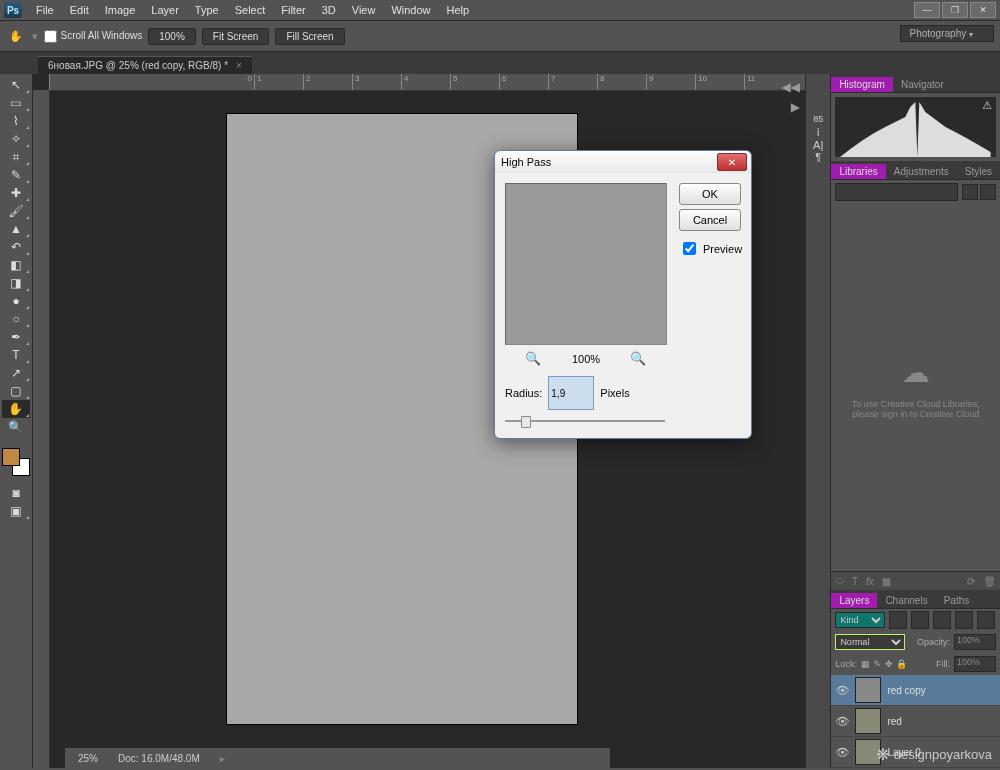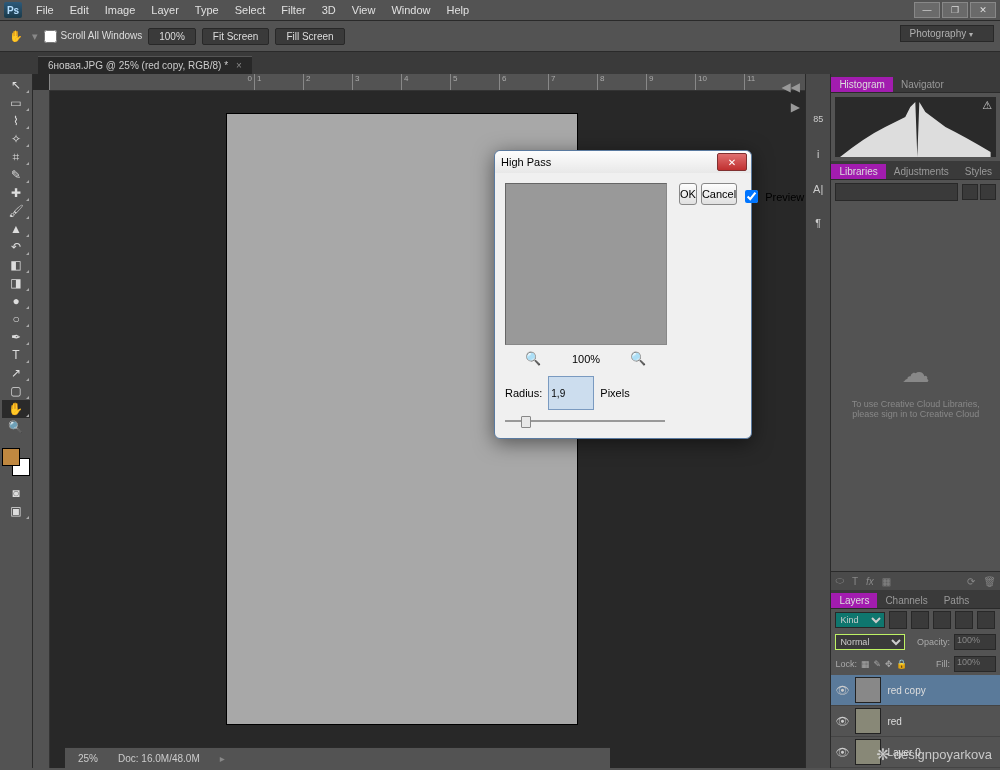--- a/index.html
+++ b/index.html
@@ -24,21 +24,21 @@
 .tool .tri{position:absolute;right:1px;bottom:1px;width:0;height:0;border-right:3px solid #aaa;border-top:3px solid transparent}
 .swatches{margin-top:6px;width:28px;height:28px;position:relative;margin-left:2px}
 .sw-fg{position:absolute;width:16px;height:16px;background:#c08840;border:1px solid #000;top:0;left:0}
 .sw-bg{position:absolute;width:16px;height:16px;background:#fff;border:1px solid #000;bottom:0;right:0}
 .canvas-area{flex:1;background:#282828;position:relative;overflow:hidden}
 .ruler-h{position:absolute;top:0;left:16px;right:0;height:16px;background:#535353;border-bottom:1px solid #333;display:flex}
 .ruler-v{position:absolute;top:16px;left:0;width:16px;bottom:0;background:#535353;border-right:1px solid #333}
 .ruler-h .tick{flex:0 0 46px;border-left:1px solid #888;font-size:8px;color:#aaa;padding-left:2px}
 .canvas{position:absolute;left:194px;top:40px;width:350px;height:610px;background:#a8a8a8;box-shadow:0 0 0 1px #000}
 .right-panels{width:195px;background:#535353;display:flex}
-.rp-iconbar{width:28px;background:#4a4a4a;border-left:1px solid #2a2a2a;border-right:1px solid #2a2a2a;display:flex;flex-direction:column;align-items:center;padding-top:40px;gap:22px}
+.rp-iconbar{width:28px;background:#4a4a4a;border-left:1px solid #2a2a2a;border-right:1px solid #2a2a2a;display:flex;flex-direction:column;align-items:center;padding-top:40px;gap:0}
 .rp-stack{flex:1;display:flex;flex-direction:column}
 .panel-tabs{display:flex;background:#3a3a3a;border-bottom:1px solid #2a2a2a;height:18px;align-items:end}
 .ptab{padding:2px 8px;font-size:10px;color:#999;background:#3a3a3a}
 .ptab.on{background:#a21caf;color:#ddd}
 .histo{height:60px;background:#2a2a2a;margin:4px;position:relative}
 .histo svg{width:100%;height:100%}
 .lib-body{flex:1;display:flex;flex-direction:column;align-items:center;justify-content:center;color:#888;font-size:9px;text-align:center;padding:10px}
 .lib-top{height:24px;background:#535353;display:flex;align-items:center;padding:0 4px}
 .lib-sel{flex:1;background:#3a3a3a;height:16px;border:1px solid #282828}
 .lib-icons{display:flex;gap:2px;margin-left:4px}
@@ -63,21 +63,21 @@
 .dlg-close{position:absolute;right:4px;top:2px;width:28px;height:16px;background:linear-gradient(#e07070,#c03030);border:1px solid #803030;border-radius:2px;color:#fff;display:flex;align-items:center;justify-content:center;font-size:10px}
 .dlg-body{padding:10px;position:relative}
 .preview-box{width:160px;height:160px;background:#999;border:1px solid #888;border-top-color:#666;border-left-color:#666}
 .zoom-row{display:flex;align-items:center;justify-content:center;gap:30px;margin-top:6px;width:162px}
 .zoom-row .mag{font-size:13px;cursor:pointer}
 .radius-row{display:flex;align-items:center;gap:6px;margin-top:10px}
 .radius-row input{width:40px;height:16px;border:1px solid #7a9ac0;background:#cde;font-size:10px;padding:8px 2px}
 .slider{width:160px;height:14px;margin-top:4px;position:relative}
 .slider .track{position:absolute;top:6px;left:0;right:0;height:2px;background:#999}
 .slider .thumb{position:absolute;top:2px;left:16px;width:8px;height:10px;background:#e8e8e8;border:1px solid #888;border-radius:1px}
-.dlg-btns{position:absolute;right:10px;top:10px;display:flex;flex-direction:row;gap:4px;width:62px}
+.dlg-btns{position:absolute;right:10px;top:10px;display:flex;flex-direction:column;gap:4px;width:62px}
 .dlg-btn{height:20px;background:linear-gradient(#fdfdfd,#e0e0e0);border:1px solid #888;border-radius:3px;display:flex;align-items:center;justify-content:center;font-size:11px}
 .dlg-cb{display:flex;align-items:center;gap:4px;margin-top:4px}
 .watermark{position:absolute;right:8px;bottom:6px;color:#ddd;font-size:13px;display:flex;align-items:center;gap:4px;opacity:.85}
 .watermark .gear{font-size:16px}
 .collapse-arrow{position:absolute;right:200px;top:80px;color:#999;font-size:12px}
 .collapse-arrow2{position:absolute;right:200px;top:100px;color:#999;font-size:12px}
 </style>
 </head>
 <body>
 

